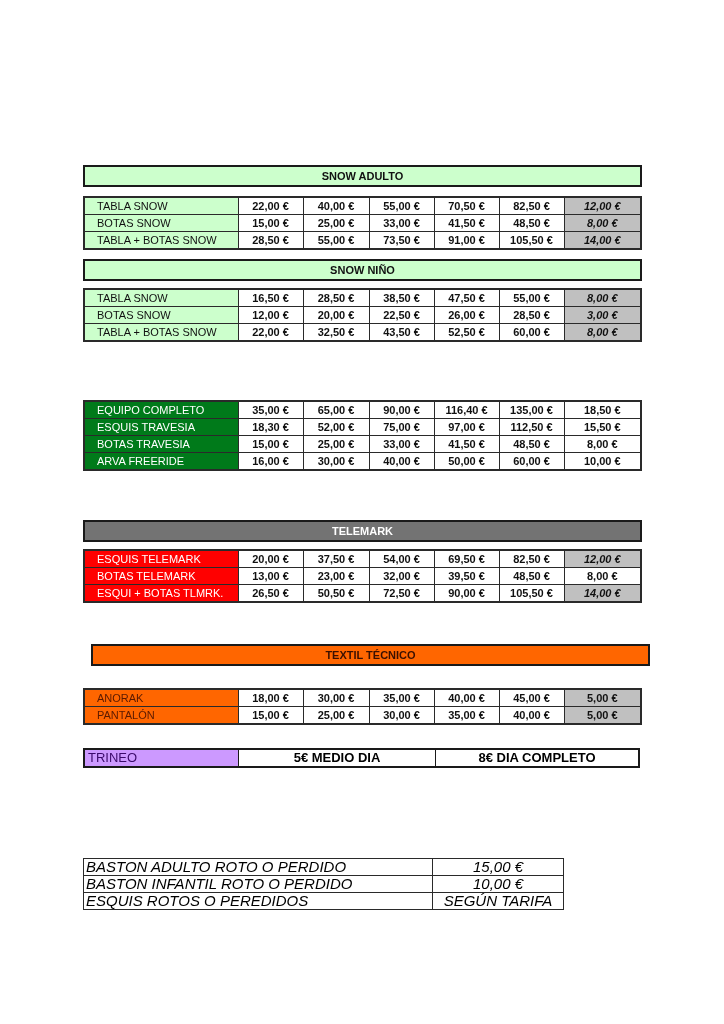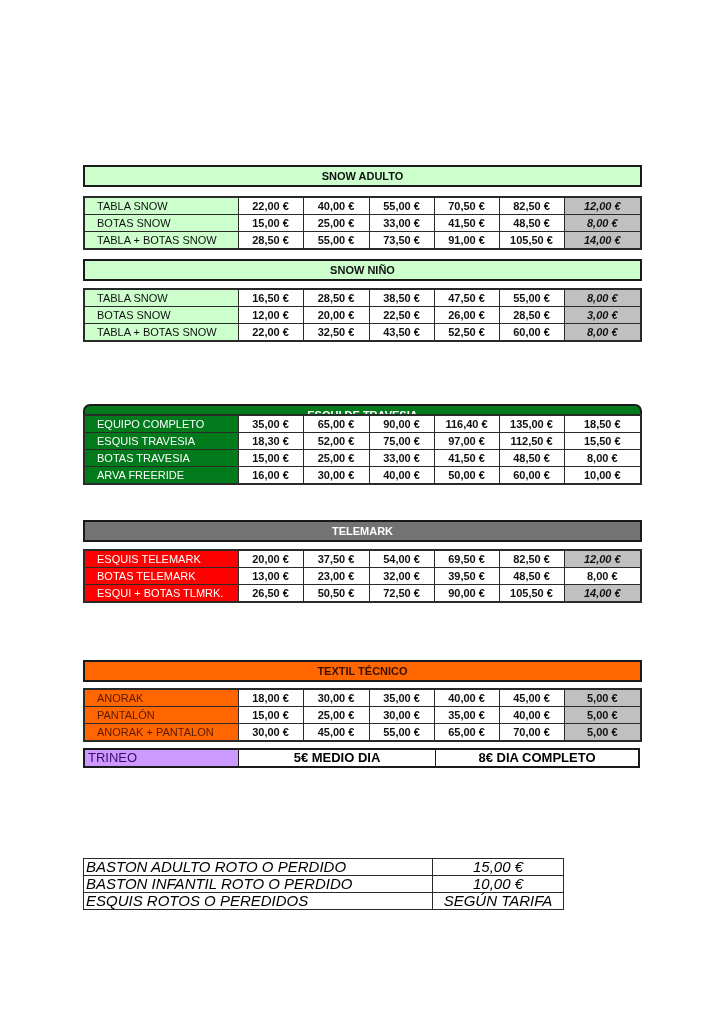--- a/index.html
+++ b/index.html
@@ -131,21 +131,21 @@
     <td class="v">32,50 €</td>
     <td class="v">43,50 €</td>
     <td class="v">52,50 €</td>
     <td class="v">60,00 €</td>
     <td class="v g i">8,00 €</td>
   </tr>
 </tbody>
   </table>
 
 <div class="hdr" style="top:404px; background:#007a1a; color:#ffffff;border-radius:7px;">ESQUI DE TRAVESIA</div>
-<table class="grid t-trav" style="top:414px;">
+<table class="grid t-trav" style="top:400px;">
   <colgroup>
       <col class="c0">
       <col class="c1">
       <col class="c2">
       <col class="c3">
       <col class="c4">
       <col class="c5">
       <col class="c6">
     </colgroup>
   <tbody>
@@ -223,21 +223,21 @@
     <td class="v">26,50 €</td>
     <td class="v">50,50 €</td>
     <td class="v">72,50 €</td>
     <td class="v">90,00 €</td>
     <td class="v">105,50 €</td>
     <td class="v g i">14,00 €</td>
   </tr>
 </tbody>
   </table>
 
-<div class="hdr" style="top:660px; background:#ff6600; color:#3a1000;">TEXTIL TÉCNICO</div>
+<div class="hdr" style="top:644px; background:#ff6600; color:#3a1000;margin-left:8px;">TEXTIL TÉCNICO</div>
 <table class="grid t-text" style="top:688px;">
   <colgroup>
       <col class="c0">
       <col class="c1">
       <col class="c2">
       <col class="c3">
       <col class="c4">
       <col class="c5">
       <col class="c6">
     </colgroup>
@@ -253,29 +253,20 @@
   </tr>
   <tr>
     <td class="lbl">PANTALÓN</td>
     <td class="v">15,00 €</td>
     <td class="v">25,00 €</td>
     <td class="v">30,00 €</td>
     <td class="v">35,00 €</td>
     <td class="v">40,00 €</td>
     <td class="v g">5,00 €</td>
   </tr>
-  <tr>
-    <td class="lbl">ANORAK + PANTALON</td>
-    <td class="v">30,00 €</td>
-    <td class="v">45,00 €</td>
-    <td class="v">55,00 €</td>
-    <td class="v">65,00 €</td>
-    <td class="v">70,00 €</td>
-    <td class="v g">5,00 €</td>
-  </tr>
 </tbody>
   </table>
 
 <div class="trineo">
   <div class="tl">TRINEO</div>
   <div class="tm">5€ MEDIO DIA</div>
   <div class="tr">8€ DIA COMPLETO</div>
 </div>
 
 <table class="extra">

